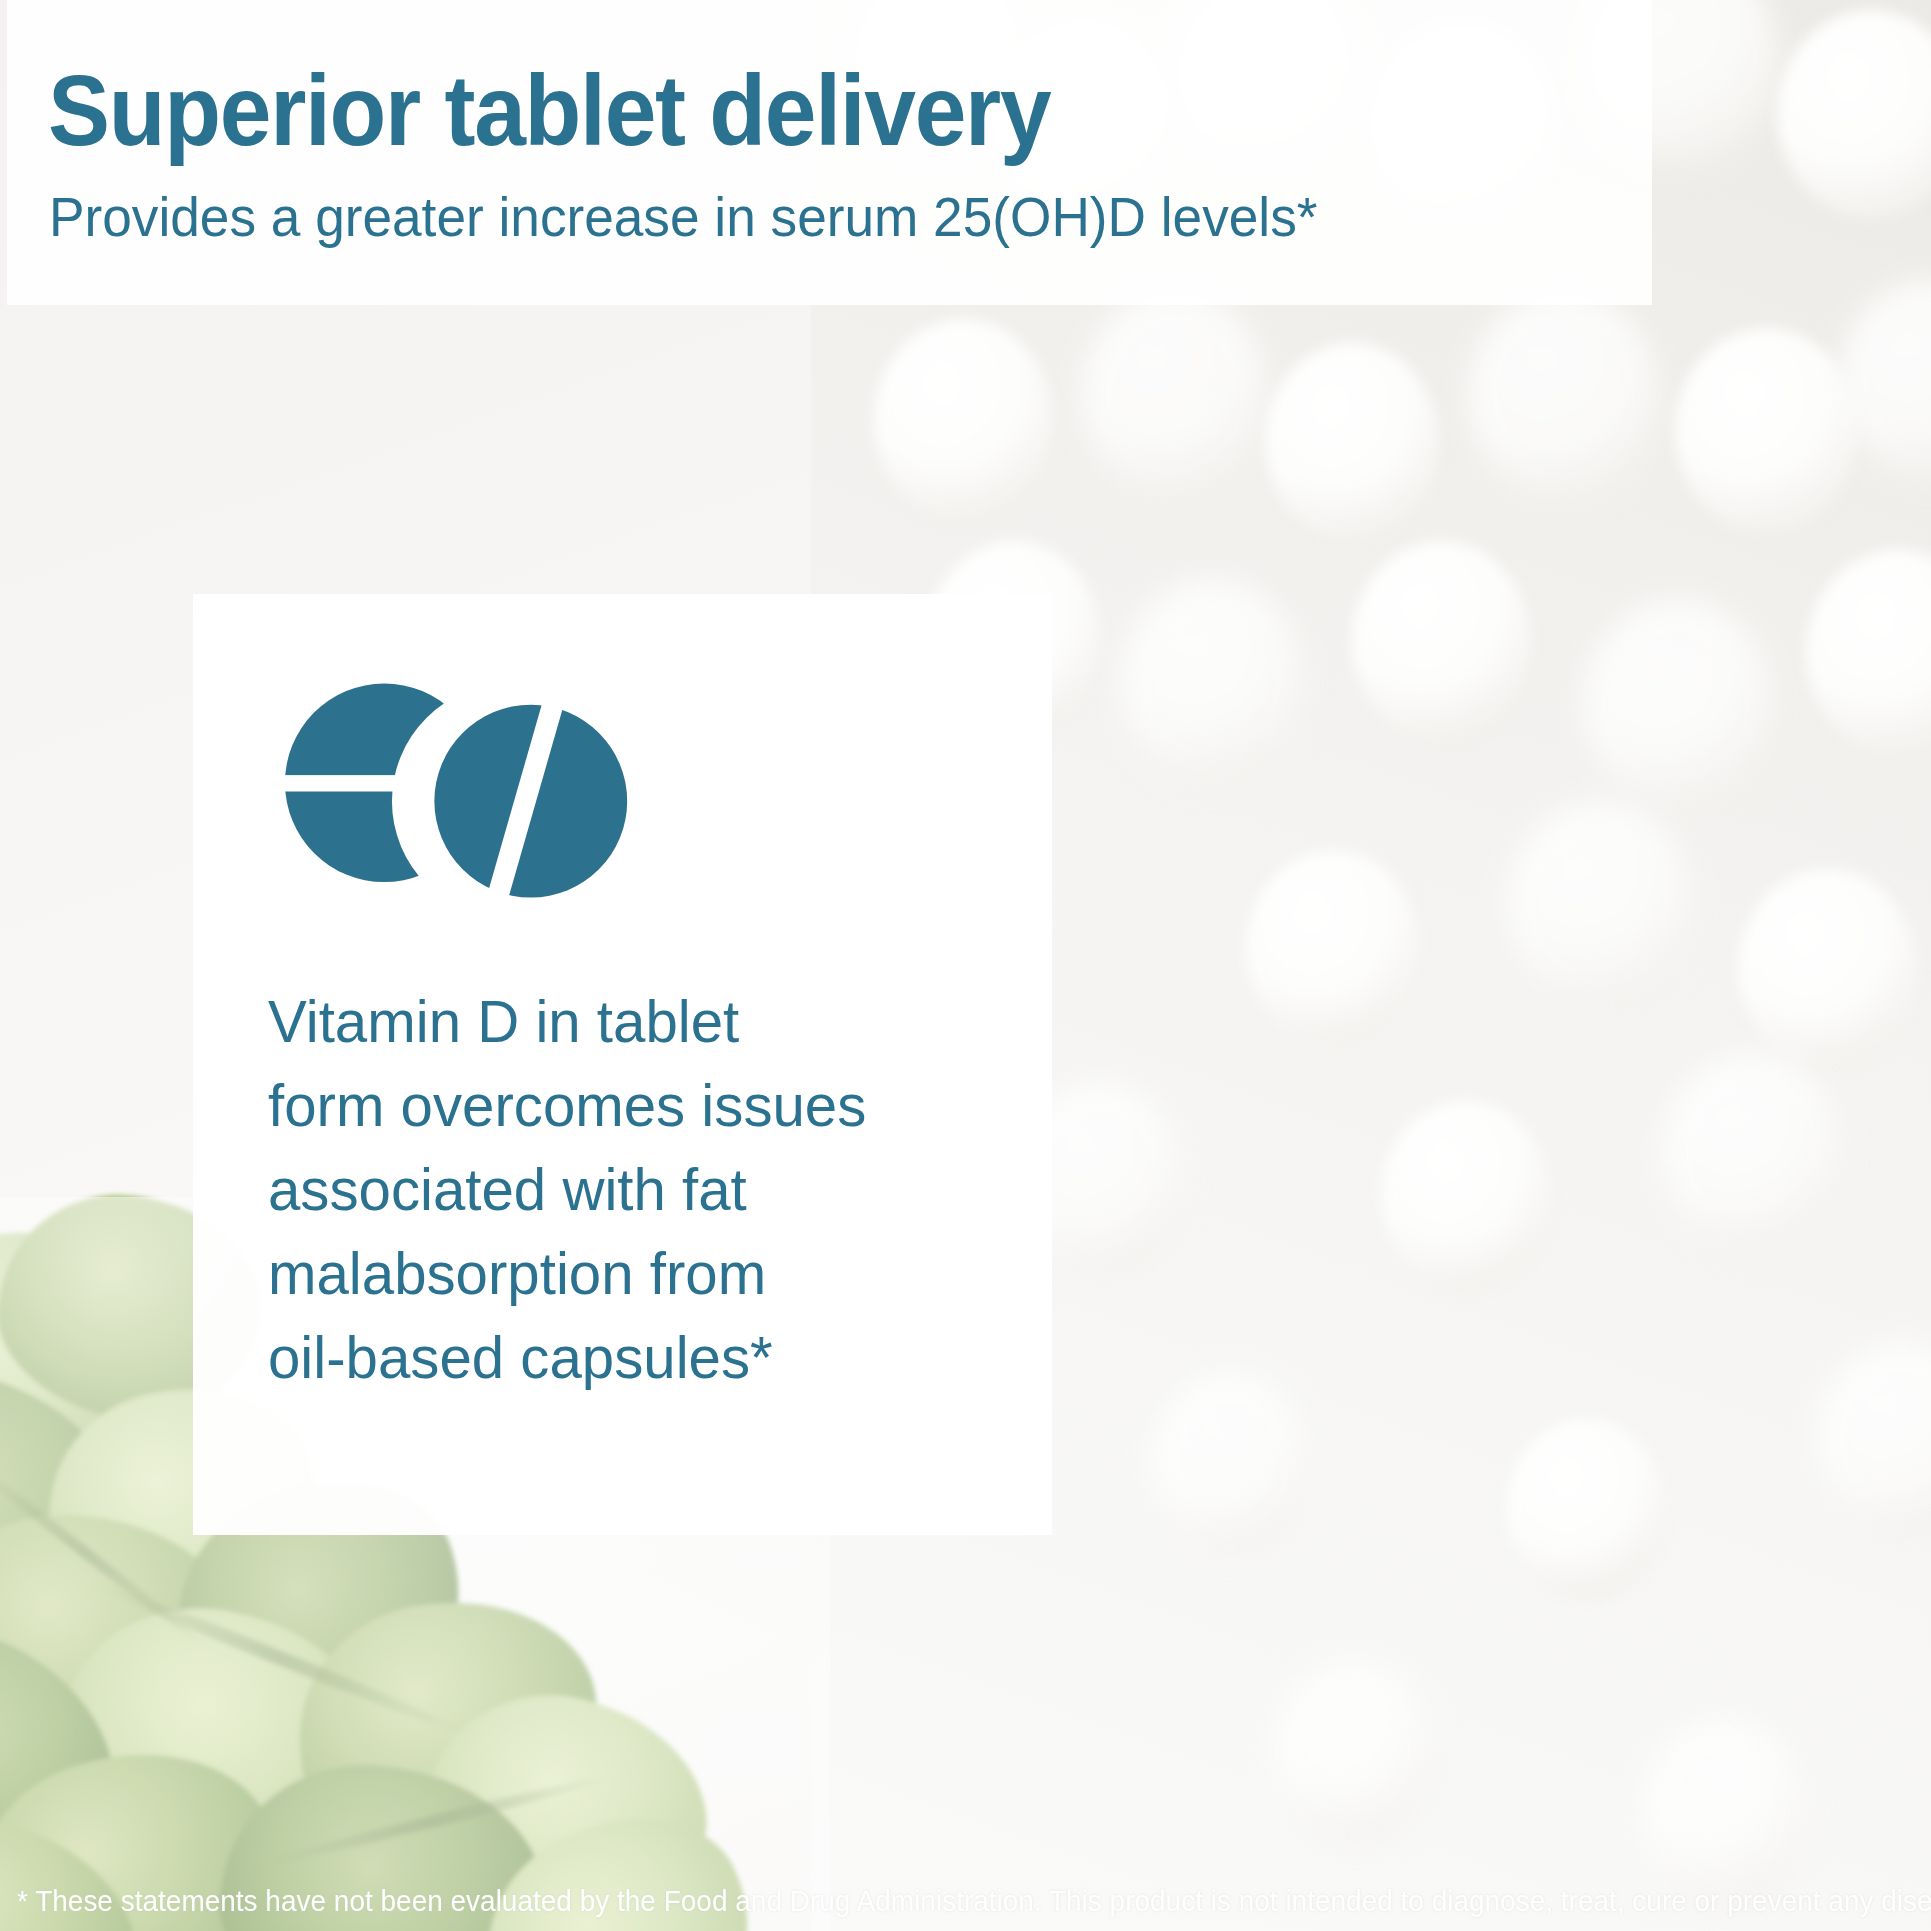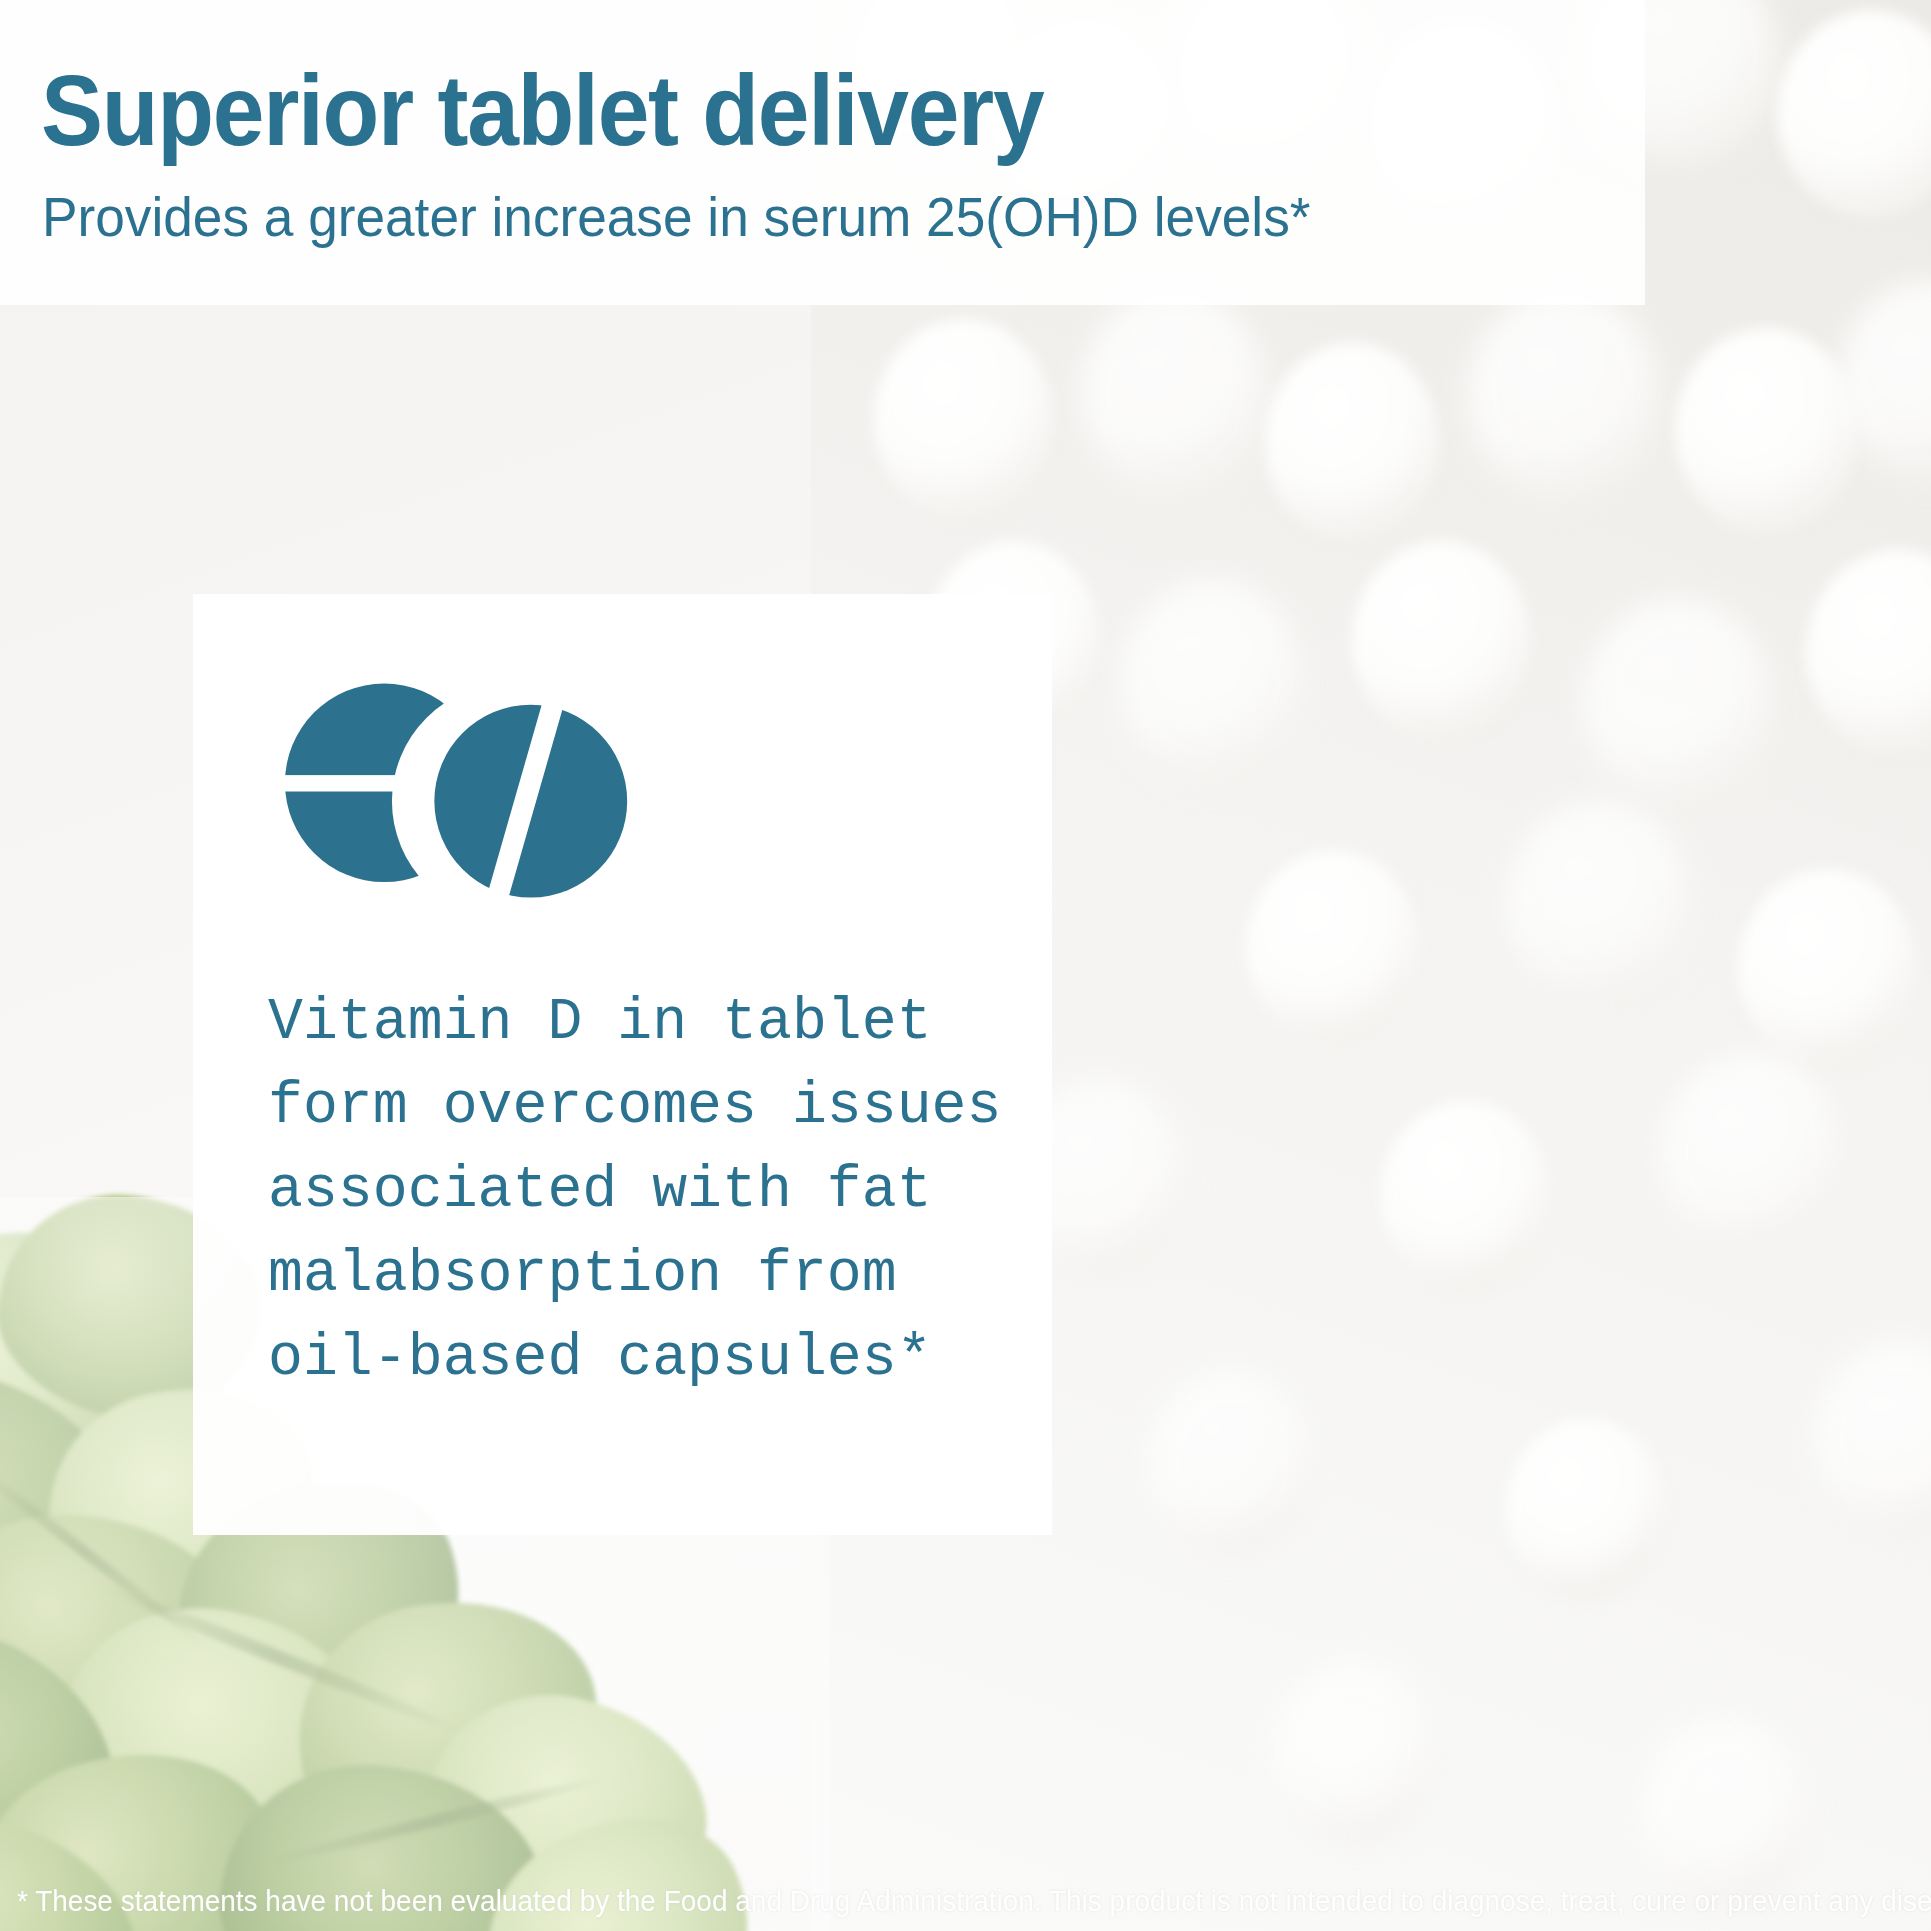--- a/index.html
+++ b/index.html
@@ -56,21 +56,21 @@
   
   #kale-wash{
     position:absolute; left:-116px; bottom:-58px;
     width:946px; height:792px;
     background:linear-gradient(25deg, rgba(255,255,255,.30) 0%, rgba(255,255,255,.46) 55%, rgba(250,250,249,.72) 100%);
     pointer-events:none;
   }
 
   
   #header-band{
-    position:absolute; left:0; top:0; width:1645px; height:305px;
+    position:absolute; left:7px; top:0; width:1645px; height:305px;
     background:rgba(255,255,255,.90);
   }
   #headline{
     position:absolute; left:41px; top:60px;
     font-size:100px;
     font-weight:700;
     letter-spacing:-1.4px;
     line-height:1;
     color:#2B7190;
     transform:scaleX(.93);
@@ -87,21 +87,20 @@
     transform-origin:left center;
     white-space:nowrap;
   }
 
   
   #info-card{
     position:absolute;
     left:193px; top:594px;
     width:859px; height:941px;
     background:rgba(255,255,255,.955);
-    font-family:Liberation Mono, monospace;
   }
   #tablet-icon{
     position:absolute; left:75px; top:77px;
     width:406px; height:241px;
   }
   #card-text{
     position:absolute; left:75px; top:386px;
     width:734px;
     color:#2B7190;
     font-size:60px;

